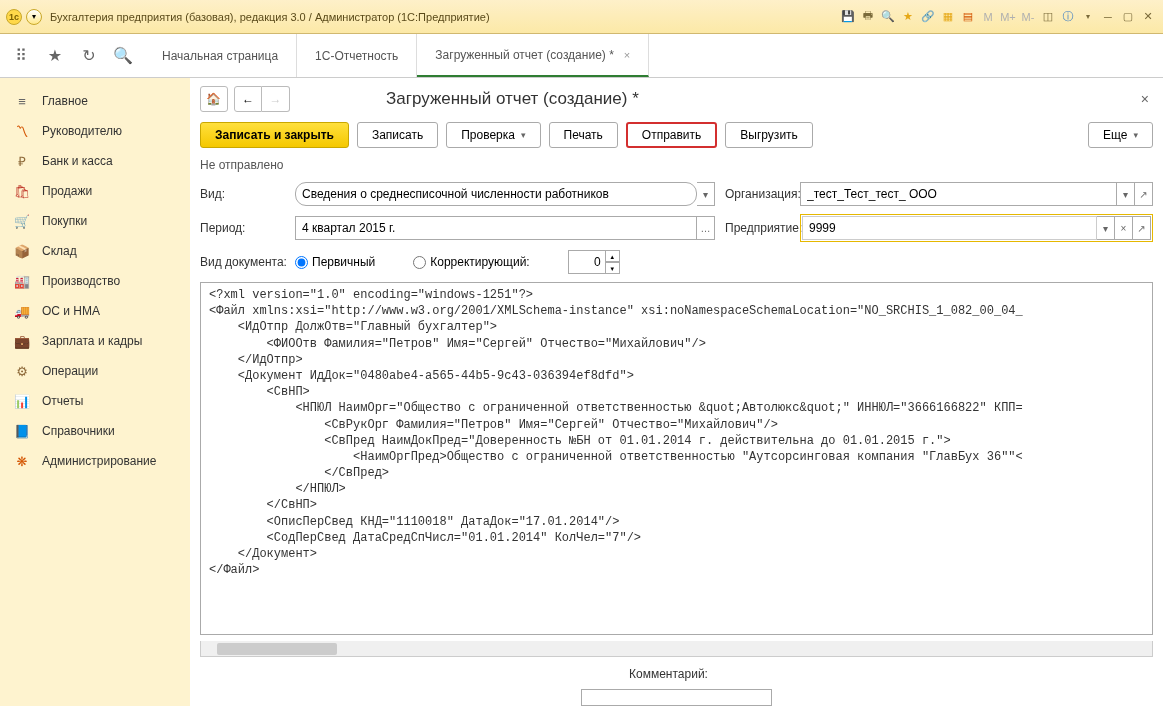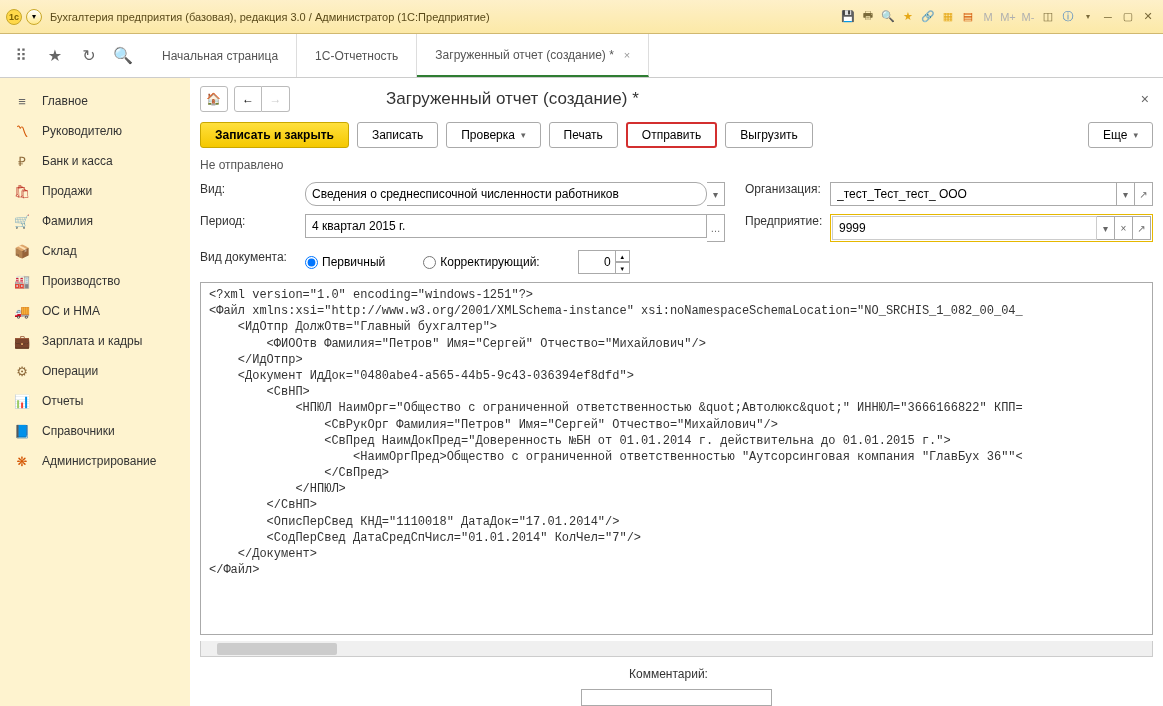--- a/index.html
+++ b/index.html
@@ -47,21 +47,21 @@
 .toolbar { display: flex; gap: 8px; align-items: center; margin-bottom: 10px; }
 .btn { height: 26px; padding: 0 14px; border: 1px solid #aaa; background: #fff; border-radius: 3px; font-size: 12px; cursor: pointer; display: inline-flex; align-items: center; }
 .btn-primary { background: linear-gradient(to bottom, #ffe03c, #f5c800); border-color: #c9a700; font-weight: bold; }
 .btn-red { border: 2px solid #d32f2f; }
 .btn-drop::after { content: "▾"; margin-left: 6px; font-size: 9px; color: #666; }
 .toolbar-spacer { flex: 1; }
 
 .status-text { font-size: 12px; color: #555; margin-bottom: 10px; }
 
 
-.form-row { display: flex; gap: 10px; margin-bottom: 8px; }
+.form-row { display: flex; align-items: center; margin-bottom: 8px; }
 .form-label { width: 95px; font-size: 12px; color: #333; }
 .form-label2 { width: 85px; font-size: 12px; color: #333; text-align: left; padding-left: 10px; }
 .input-combo { display: flex; align-items: stretch; flex: 1; }
 .text-input { height: 24px; border: 1px solid #aaa; padding: 0 6px; font-size: 12px; background: #fff; }
 .input-btn { width: 18px; border: 1px solid #aaa; border-left: none; background: #fff; font-size: 10px; display: flex; align-items: center; justify-content: center; cursor: pointer; color: #666; }
 .input-btn:last-of-type { }
 .yellow-border { border: 1px solid #e6b800; padding: 1px; display: flex; }
 .yellow-border .text-input { border-color: #ccc; }
 
 .radio-row { display: flex; align-items: center; gap: 8px; }
@@ -144,21 +144,21 @@
     <div class="side-item">
         <span class="side-icon" style="color:#8e6a3a">₽</span>
         <span>Банк и касса</span>
       </div>
     <div class="side-item">
         <span class="side-icon" style="color:#c0392b">🛍</span>
         <span>Продажи</span>
       </div>
     <div class="side-item">
         <span class="side-icon" style="color:#8e6a3a">🛒</span>
-        <span>Фамилия</span>
+        <span>Покупки</span>
       </div>
     <div class="side-item">
         <span class="side-icon" style="color:#a67c3d">📦</span>
         <span>Склад</span>
       </div>
     <div class="side-item">
         <span class="side-icon" style="color:#666">🏭</span>
         <span>Производство</span>
       </div>
     <div class="side-item">

